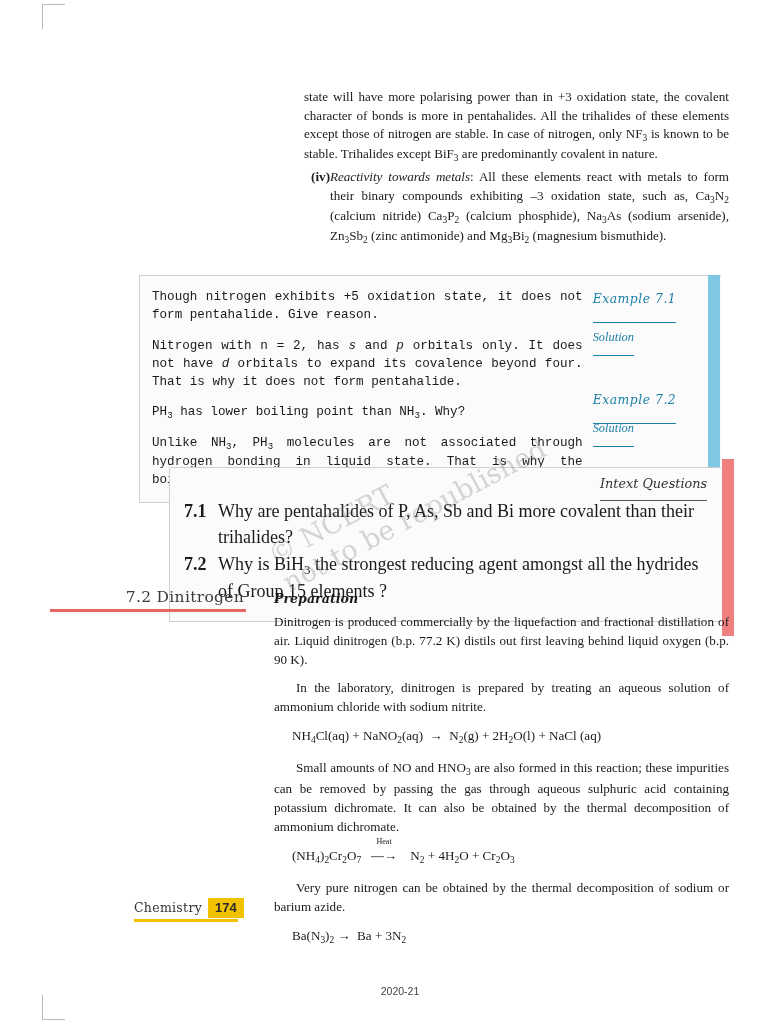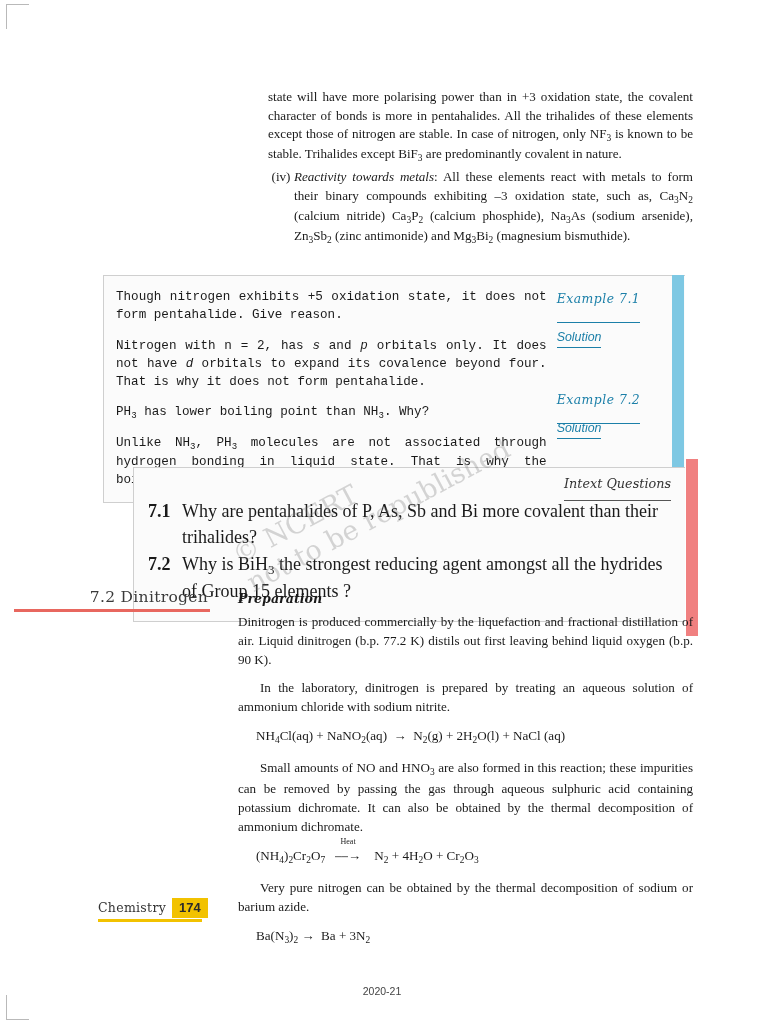--- a/index.html
+++ b/index.html
@@ -11,20 +11,21 @@
     height: 1024px;
     background: #ffffff;
     font-family: "Liberation Serif", serif;
     color: #1a1a1a;
     position: relative;
     overflow: hidden;
   }
   .page {
     position: absolute;
     inset: 0;
+    margin-left: 36px;
   }
   
   .crop-mark {
     position: absolute;
     width: 26px;
     height: 26px;
     border: 1px solid #b9b9b9;
   }
   .crop-tl { left: 6px; top: 4px; border-right: none; border-bottom: none; width: 22px; height: 24px;}
   .crop-bl { left: 6px; bottom: 4px; border-right: none; border-top: none; width: 22px; height: 24px;}
@@ -44,21 +45,22 @@
     line-height: 1.42;
     text-align: justify;
   }
   .hang {
     display: flex;
     margin-top: 3px;
   }
   .hang .mark {
     width: 26px;
     flex: none;
-    text-align: center;
+    text-align: right;
+    font-weight: bold;
   }
   .hang .body {
     flex: 1;
     text-align: justify;
   }
   sub { font-size: 0.72em; vertical-align: -0.28em; }
   i { font-style: italic; }
 
   
   .example-box {
@@ -99,27 +101,27 @@
     font-family: "DejaVu Serif", serif;
     font-style: italic;
     font-size: 12.4px;
     color: #1b7fa8;
     border-bottom: 1px solid #1b7fa8;
     display: inline-block;
     padding-bottom: 16px;
     letter-spacing: 0.5px;
   }
   .sol-label {
-    font-family: Liberation Sans, sans-serif;
+    font-family: Liberation Serif, serif;
     font-style: italic;
     font-size: 12.4px;
     color: #1b7fa8;
     border-bottom: 1px solid #1b7fa8;
     display: inline-block;
-    padding-bottom: 3px;
+    padding-bottom: 10px;
   }
   .ex1 { position: absolute; top: 3px; left: 10px; }
   .sol1 { position: absolute; top: 42px; left: 10px; }
   .ex2 { position: absolute; top: 104px; left: 10px; }
   .sol2 { position: absolute; top: 133px; left: 10px; }
 
   
   .intext-box {
     position: absolute;
     left: 133px;

